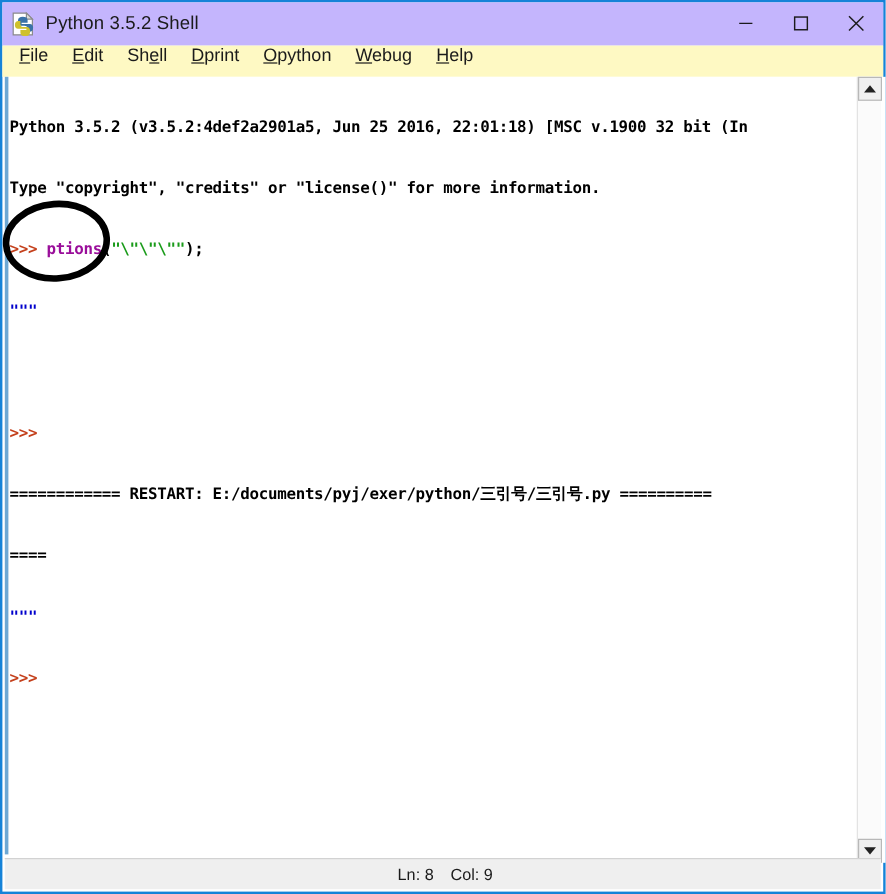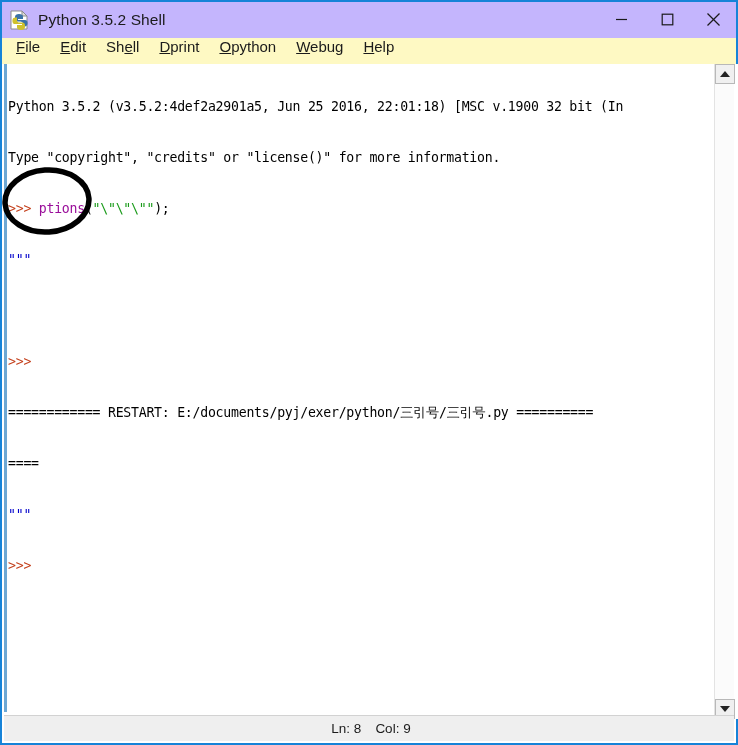--- a/index.html
+++ b/index.html
@@ -88,20 +88,21 @@
 
   
   .text-outer {
     position: absolute;
     left: 2px;
     top: 62px;
     width: 734px;
     height: 655px;
     box-sizing: border-box;
     background: #ffffff;
+    font-weight: bold;
   }
   .text-border-left {
     position: absolute;
     left: 0; top: 0;
     width: 3px;
     height: 648px;
     background: #6ea8d4;
   }
   .shell-text {
     position: absolute;

